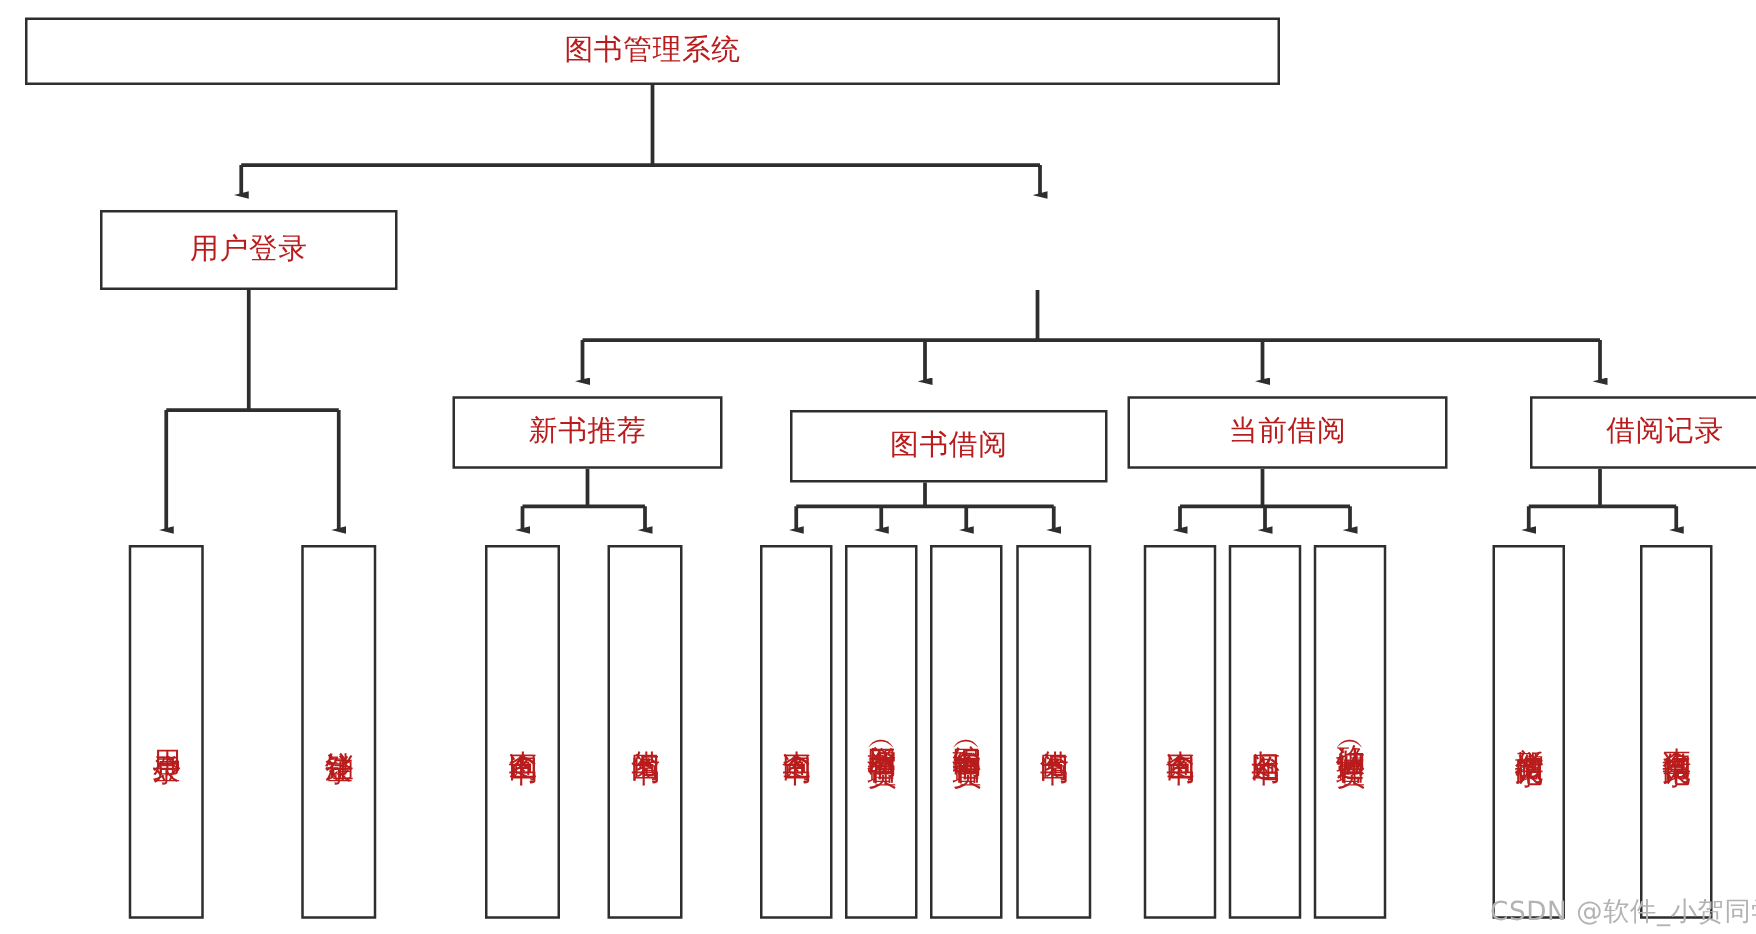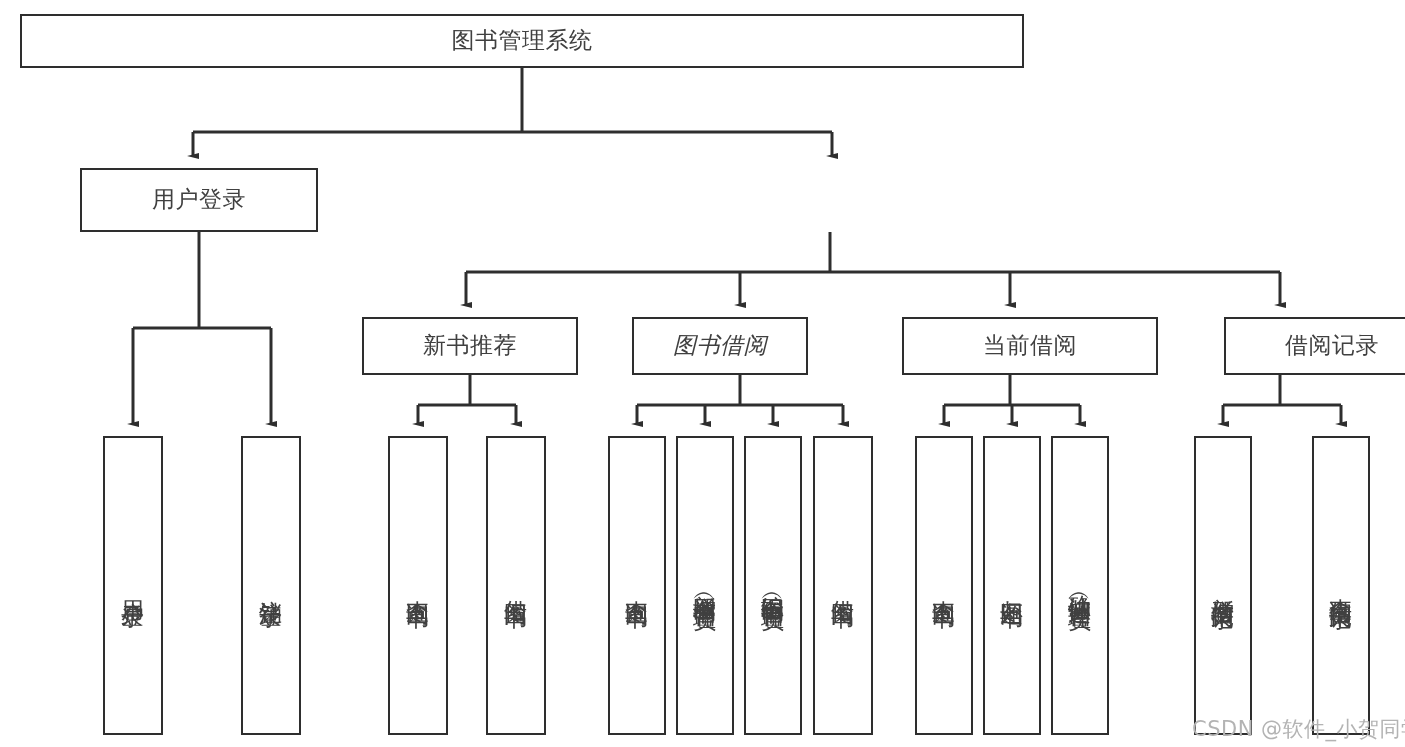--- a/index.html
+++ b/index.html
@@ -27,21 +27,21 @@
     border:2.5px solid #2e2e2e;
     display:flex;
     align-items:center;
     justify-content:center;
     text-align:center;
   }
   .node .label{
     font-size:23px;
     line-height:1.12;
     letter-spacing:0.5px;
-    color:#404040;
+    color:#b91c1c;
     white-space:nowrap;
   }
   .node.leaf .label{
     writing-mode:vertical-rl;
     text-orientation:upright;
     font-size:23px;
     line-height:1.22;
     letter-spacing:2px;
     white-space:normal;
     max-height:100%;
@@ -114,21 +114,21 @@
     <span class="label">图书管理系统</span>
   </div>
 
   <div class="node" style="left:80px;top:168px;width:238px;height:64px;">
     <span class="label">用户登录</span>
   </div>
 
   <div class="node" style="left:362px;top:317px;width:216px;height:58px;align-items:center;">
     <span class="label">新书推荐</span>
   </div>
-  <div class="node" style="left:632px;top:317px;width:176px;height:58px;font-style:italic;">
+  <div class="node" style="left:632px;top:328px;width:254px;height:58px;">
     <span class="label">图书借阅</span>
   </div>
   <div class="node" style="left:902px;top:317px;width:256px;height:58px;">
     <span class="label">当前借阅</span>
   </div>
   <div class="node" style="left:1224px;top:317px;width:216px;height:58px;">
     <span class="label">借阅记录</span>
   </div>
 
   <div class="node leaf" style="left:103px;top:436px;width:60px;height:299px;">

